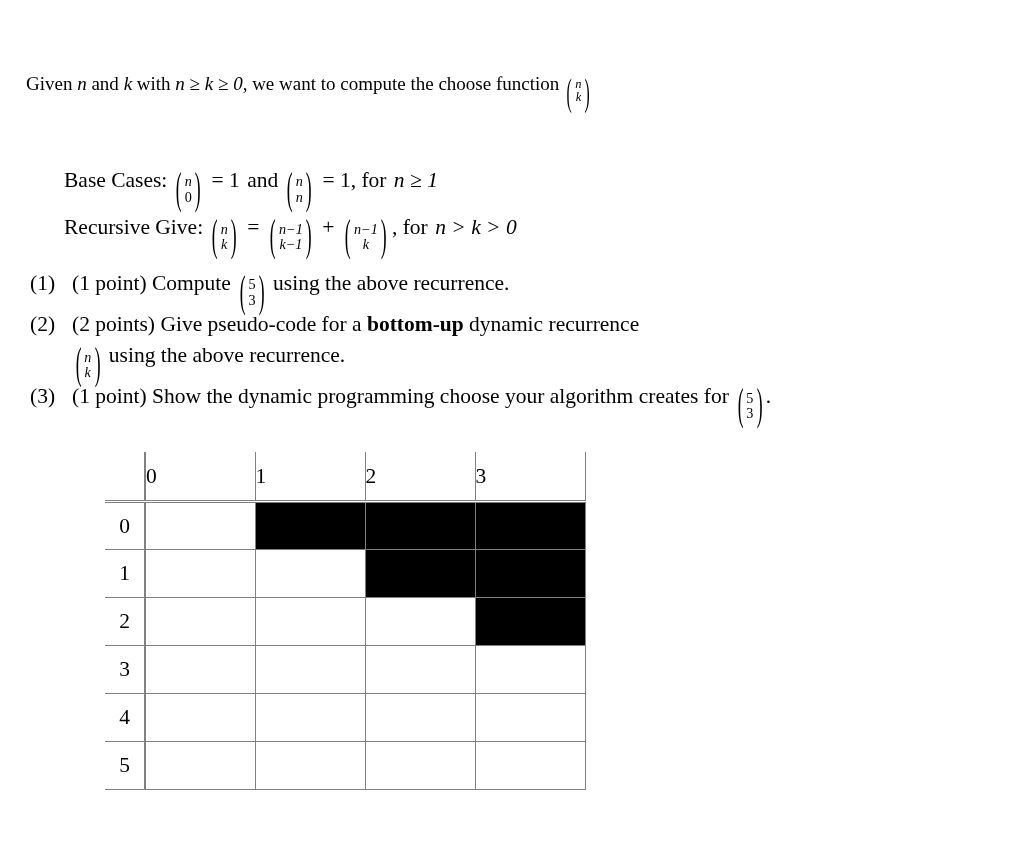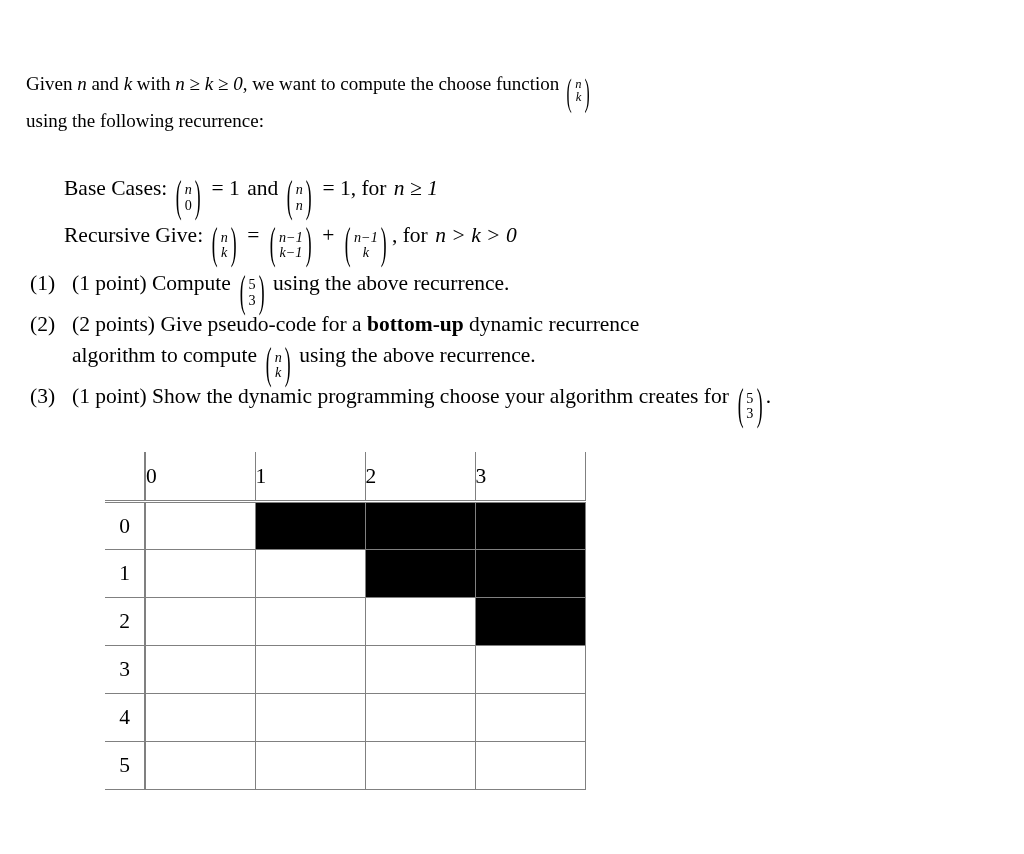--- a/index.html
+++ b/index.html
@@ -45,21 +45,20 @@
   }
   .para .line2 { display:block; }
 
   
   .recur {
     position: absolute;
     left: 64px;
     top: 158px;
     font-size: 21.5px;
     line-height: 44px;
-    margin-top: 8px;
   }
   .recur-row { white-space: nowrap; display:block; }
 
   
   .enum {
     position: absolute;
     left: 30px;
     top: 268px;
     width: 900px;
     font-size: 21.5px;
@@ -185,21 +184,20 @@
 
   <div class="para">
     <span>Given </span><span class="mi">n</span><span> and </span><span class="mi">k</span><span> with </span><span class="mi">n ≥ k ≥ 0</span><span>, we want to compute the choose function </span><span class="binom">
         <span class="paren">(</span>
         <span class="stack">
           <span class="top">n</span>
           <span class="bot">k</span>
         </span>
         <span class="paren">)</span>
       </span>
-    <span class="line2">using the following recurrence:</span>
   </div>
 
   <div class="recur">
 
     <span class="recur-row">
       <span>Base Cases:</span>
       <span class="binom">
           <span class="paren">(</span>
           <span class="stack">
             <span class="top">n</span>
@@ -264,21 +262,21 @@
               <span class="top mn">5</span>
               <span class="bot mn">3</span>
             </span>
             <span class="paren">)</span>
           </span><span> using the above recurrence.</span></span>
     </div>
 
     <div class="enum-item">
       <span class="enum-marker">(2)</span>
       <span class="enum-body justify"><span>(2 points)</span><span> Give pseudo-code for a </span><b class="bold">bottom-up</b><span> dynamic recurrence</span>
-        <span class="lastline"><span>algorithm to compute </span><span class="binom">
+        <span class="lastline"><span class="binom">
               <span class="paren">(</span>
               <span class="stack">
                 <span class="top">n</span>
                 <span class="bot">k</span>
               </span>
               <span class="paren">)</span>
             </span><span> using the above recurrence.</span></span>
       </span>
     </div>
 

